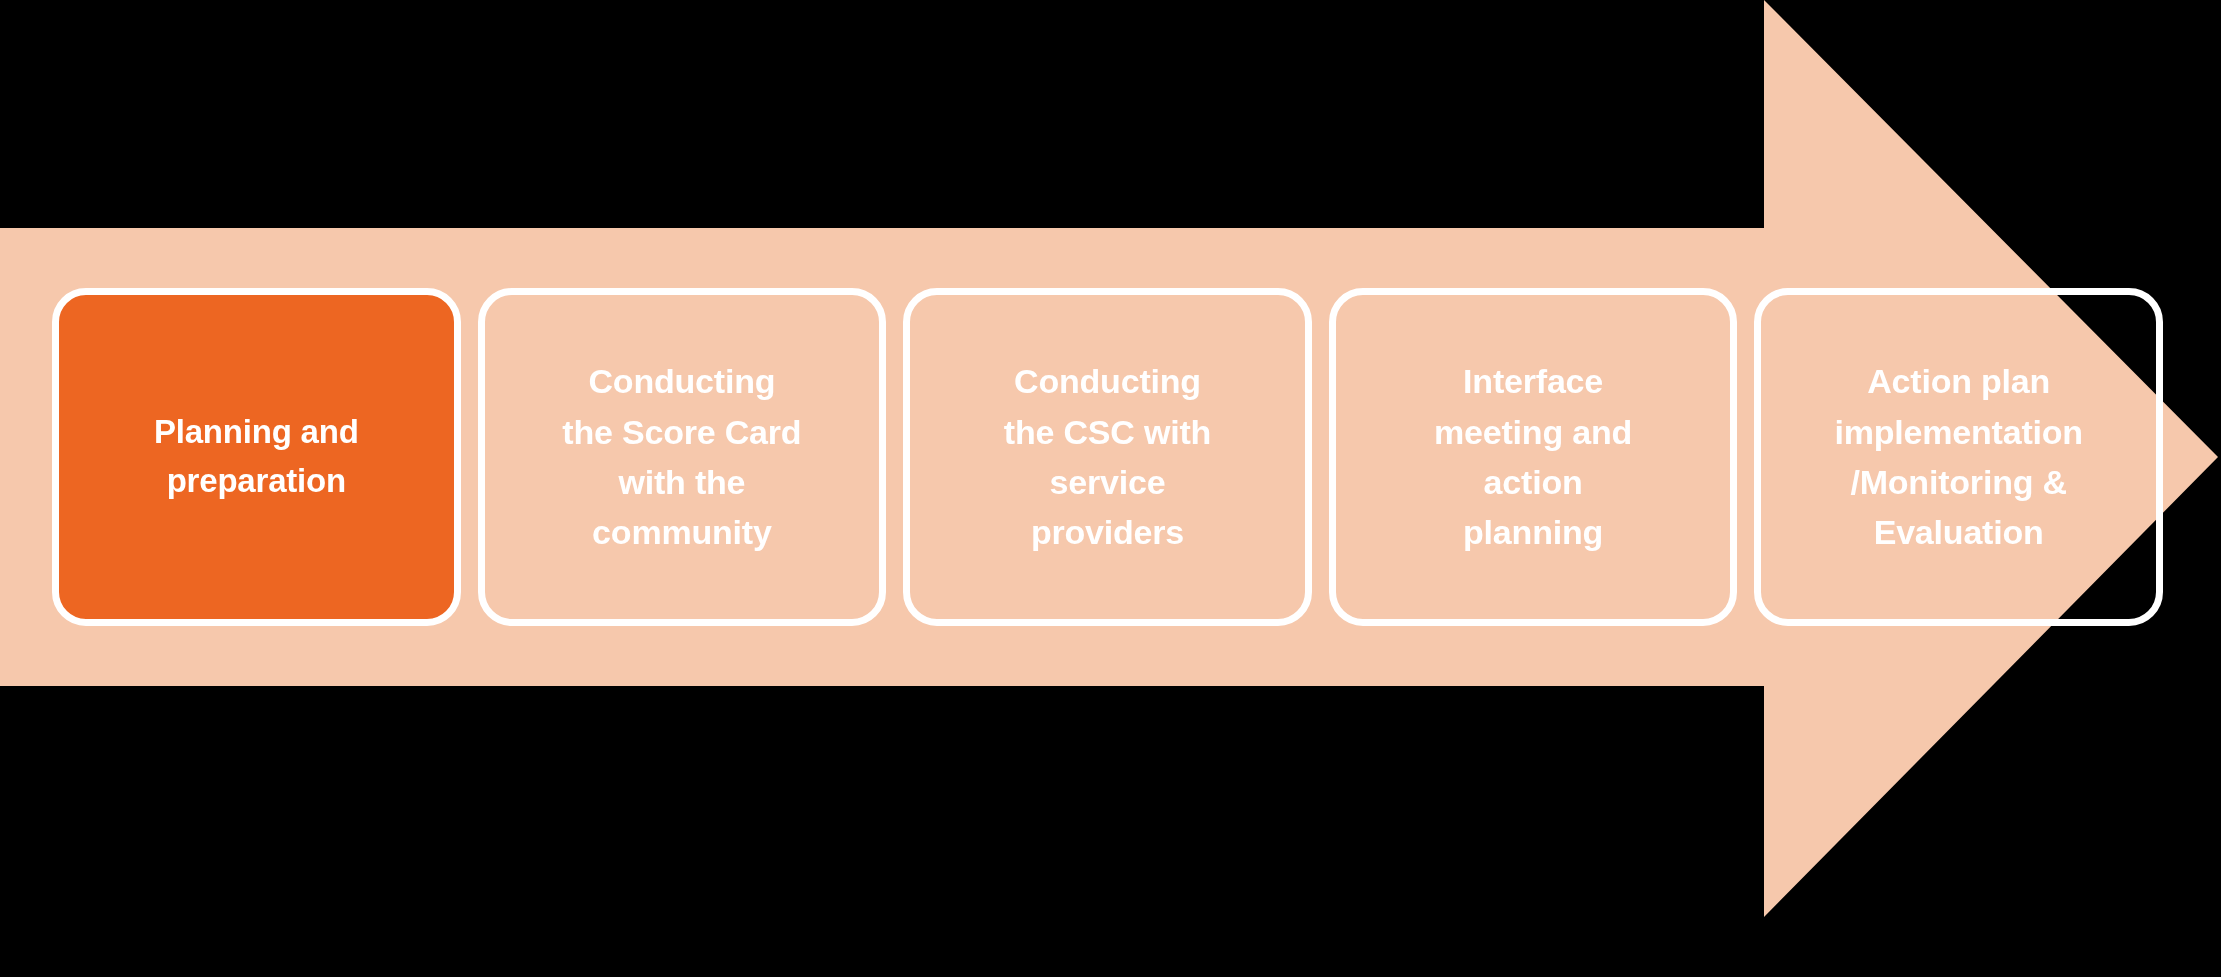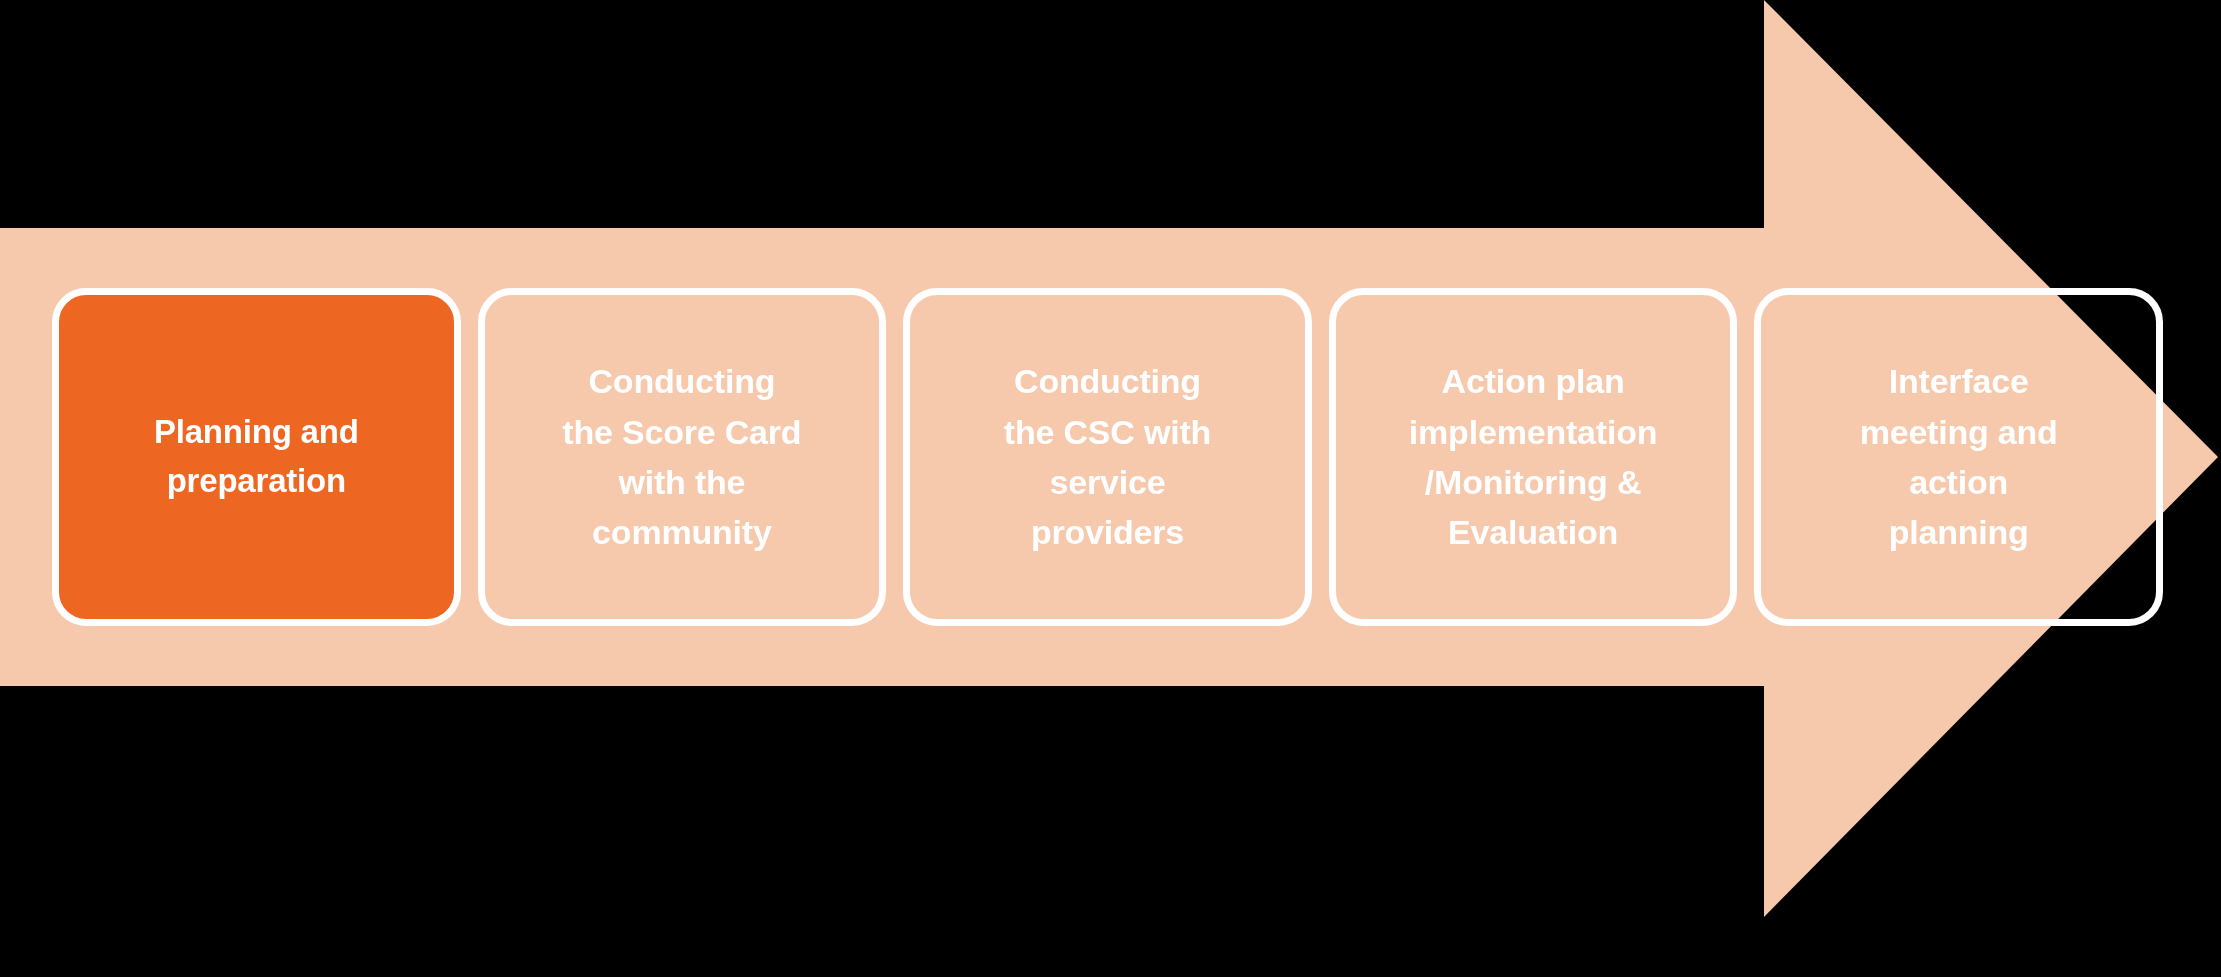--- a/index.html
+++ b/index.html
@@ -101,28 +101,28 @@
     </div>
 
     <div class="step-card">
       <div class="step-label">Conducting
 the CSC with
 service
 providers</div>
     </div>
 
     <div class="step-card">
+      <div class="step-label">Interface
+meeting and
+action
+planning</div>
+    </div>
+
+    <div class="step-card">
       <div class="step-label">Action plan
 implementation
 /Monitoring &amp;
 Evaluation</div>
-    </div>
-
-    <div class="step-card">
-      <div class="step-label">Interface
-meeting and
-action
-planning</div>
     </div>
 
   </div>
 
 </div>
 
 </body></html>

